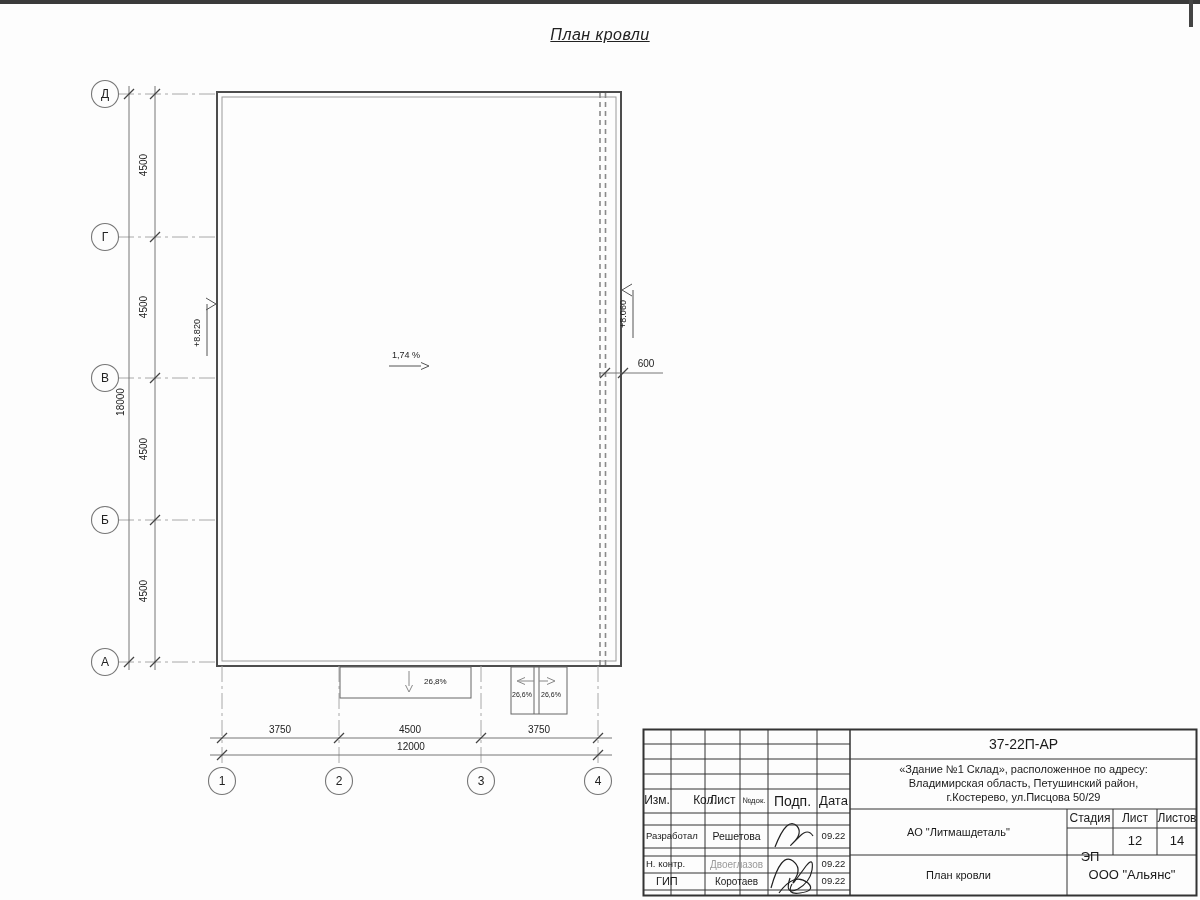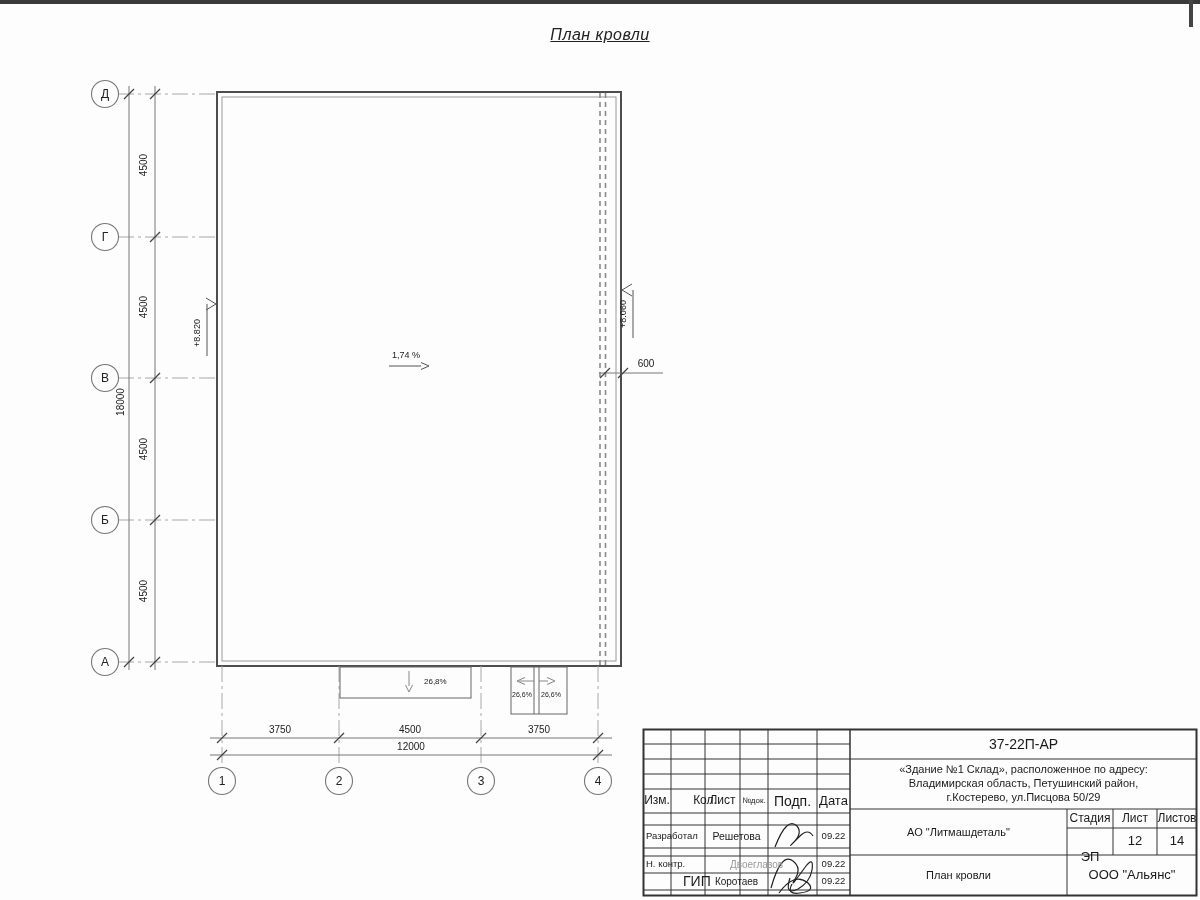--- a/index.html
+++ b/index.html
@@ -11,21 +11,21 @@
   .topbar{left:0;top:0;width:1200px;height:4px;background:#3a3a3a;}
   .cornermark{left:1189px;top:0;width:4px;height:27px;background:#444;}
   .drawing-title{
     left:470px;top:26px;width:260px;text-align:center;
     font-size:16px;font-style:italic;text-decoration:underline;letter-spacing:.5px;color:#222;
   }
   svg{position:absolute;left:0;top:0;}
   .tb-text{position:absolute;display:flex;align-items:center;justify-content:center;
     text-align:center;line-height:1.15;color:#1a1a1a;}
   .tb-left{justify-content:flex-start;text-align:left;border-radius:7px;}
-  .gray{color:#9a9a9a;padding-left:20px;}
+  .gray{color:#9a9a9a;}
 </style>
 </head>
 <body>
 
 <div class="page">
 
   <div class="abs topbar"></div>
   <div class="abs cornermark"></div>
 
   <div class="abs drawing-title">План кровли</div>
@@ -203,21 +203,21 @@
   <div class="tb-text" style="left:817px;top:789px;width:33px;height:24px;font-size:13px;">Дата</div>
 
   <div class="tb-text tb-left" style="left:646px;top:827px;width:58px;height:19px;font-size:9.5px;">Разработал</div>
   <div class="tb-text" style="left:705px;top:827px;width:63px;height:19px;font-size:10.5px;">Решетова</div>
   <div class="tb-text" style="left:817px;top:827px;width:33px;height:19px;font-size:9.5px;">09.22</div>
 
   <div class="tb-text tb-left" style="left:646px;top:857px;width:58px;height:15px;font-size:9.5px;">Н. контр.</div>
   <div class="tb-text gray" style="left:705px;top:857px;width:63px;height:15px;font-size:10px;">Двоеглазов</div>
   <div class="tb-text" style="left:817px;top:857px;width:33px;height:15px;font-size:9.5px;">09.22</div>
 
-  <div class="tb-text tb-left" style="left:683px;top:874px;width:58px;height:15px;font-size:14px;">ГИП</div>
+  <div class="tb-text tb-left" style="left:656px;top:874px;width:58px;height:15px;font-size:11px;">ГИП</div>
   <div class="tb-text" style="left:705px;top:874px;width:63px;height:15px;font-size:10px;">Коротаев</div>
   <div class="tb-text" style="left:817px;top:874px;width:33px;height:15px;font-size:9.5px;">09.22</div>
 
   <div class="tb-text" style="left:850px;top:809px;width:217px;height:46px;font-size:11px;">АО "Литмашдеталь"</div>
 
   <div class="tb-text" style="left:1067px;top:809px;width:46px;height:19px;font-size:12px;">Стадия</div>
   <div class="tb-text" style="left:1113px;top:809px;width:44px;height:19px;font-size:12px;">Лист</div>
   <div class="tb-text" style="left:1157px;top:809px;width:40px;height:19px;font-size:12px;overflow:hidden;text-align:right;">Листов</div>
 
   <div class="tb-text" style="left:1067px;top:844px;width:46px;height:27px;font-size:13px;border-radius:9px;">ЭП</div>

